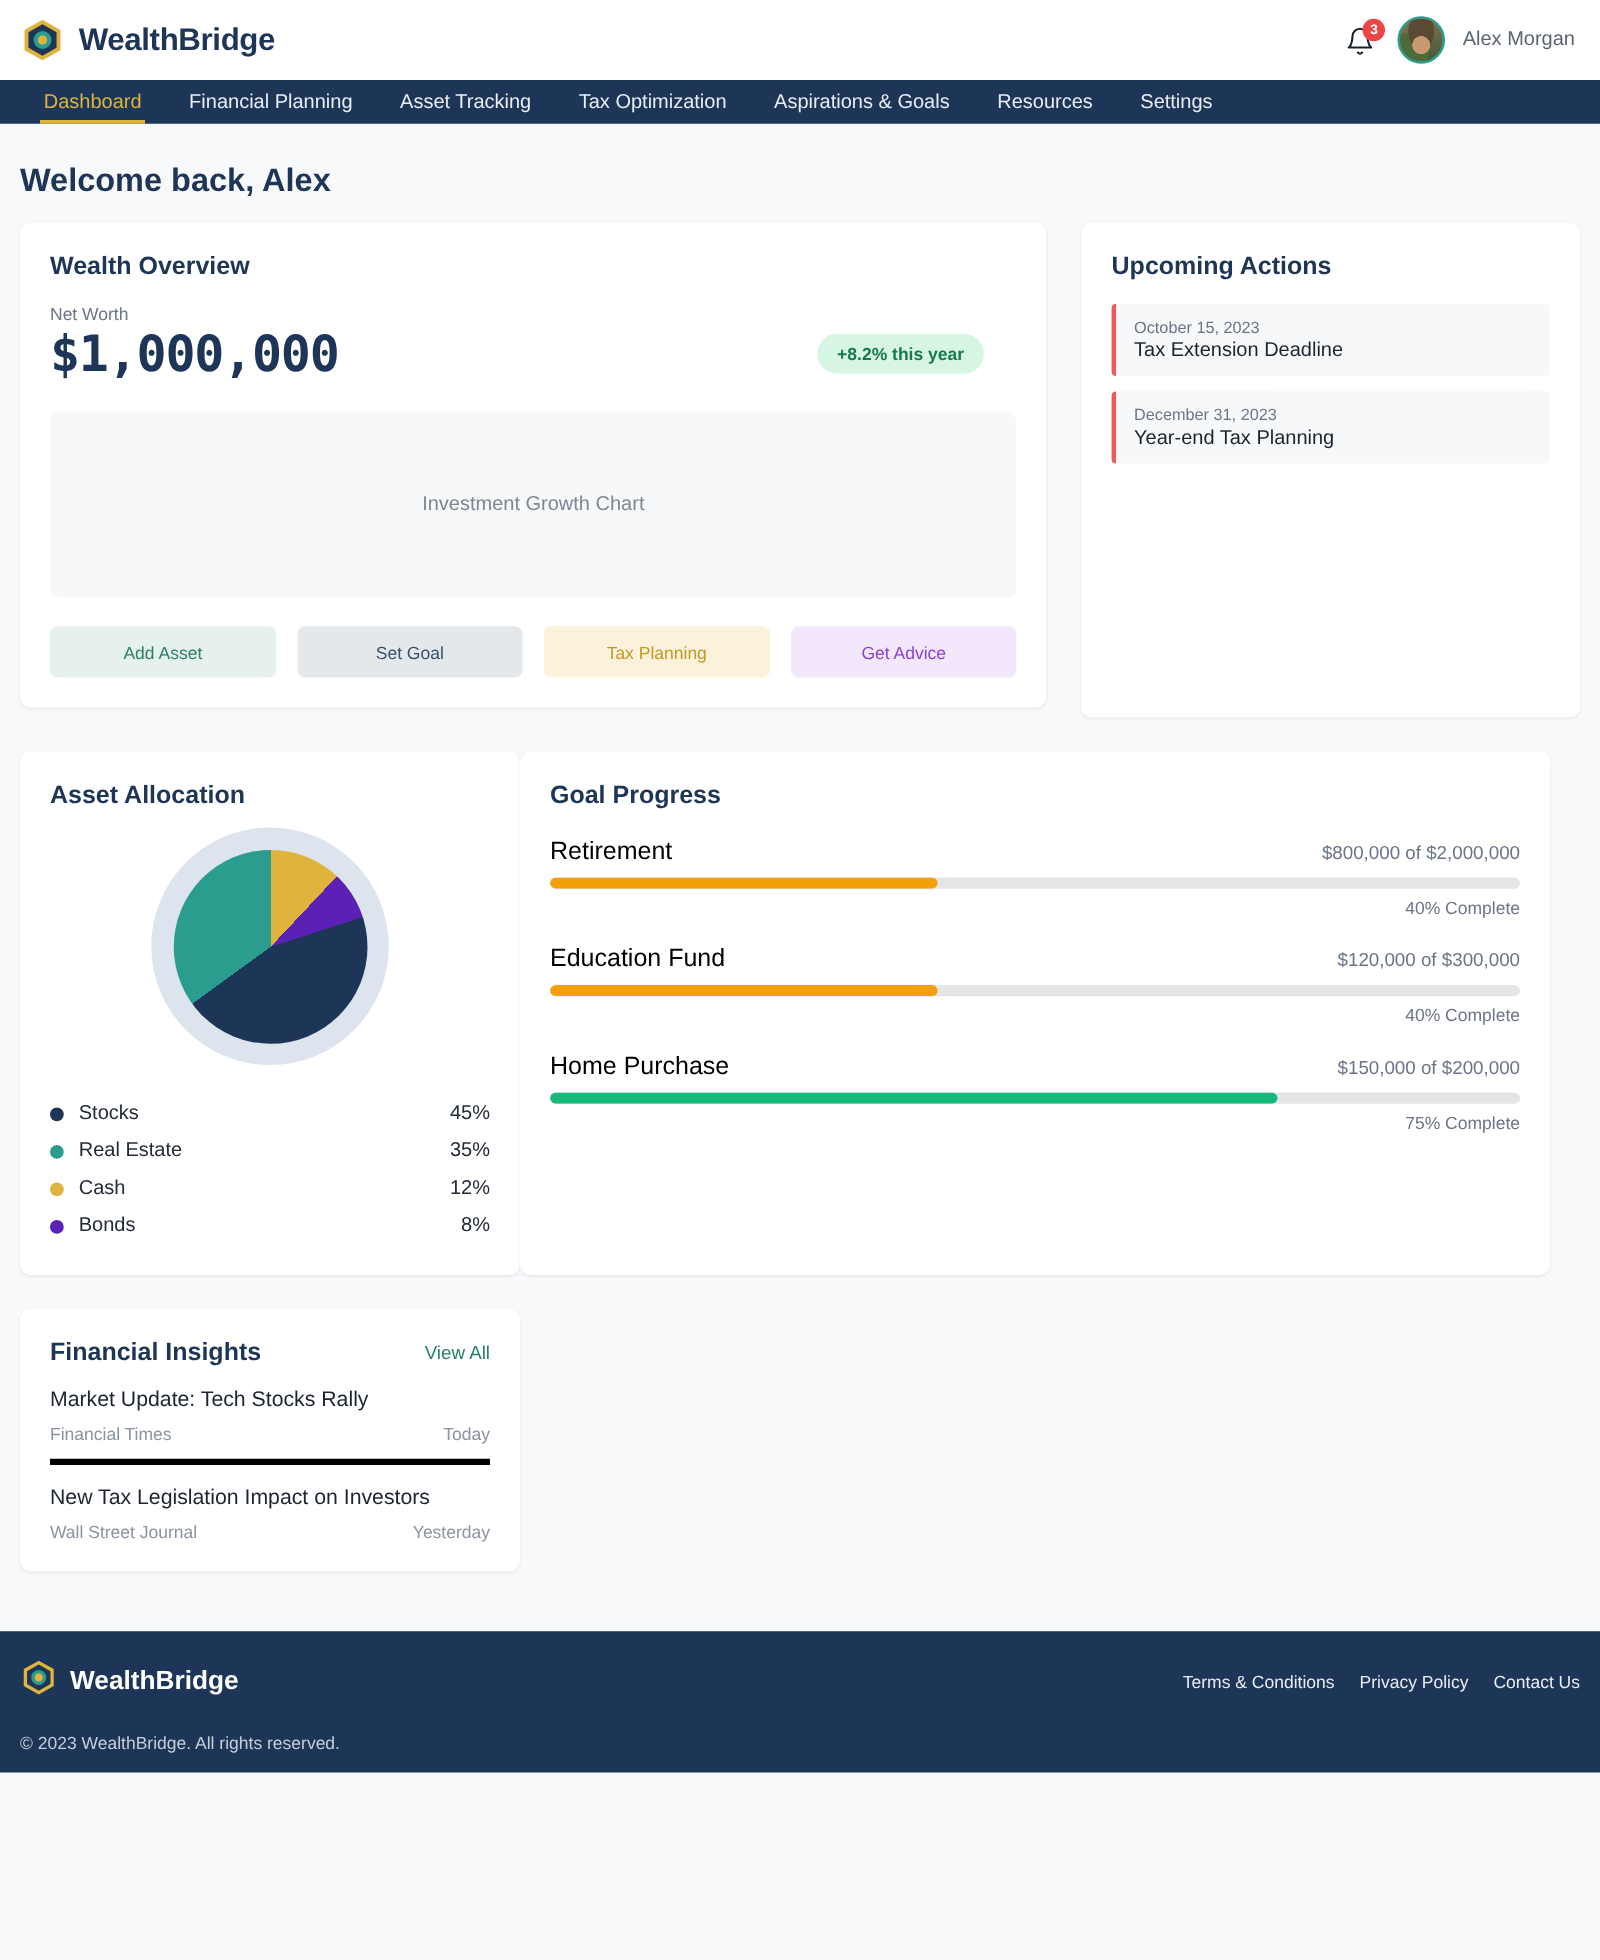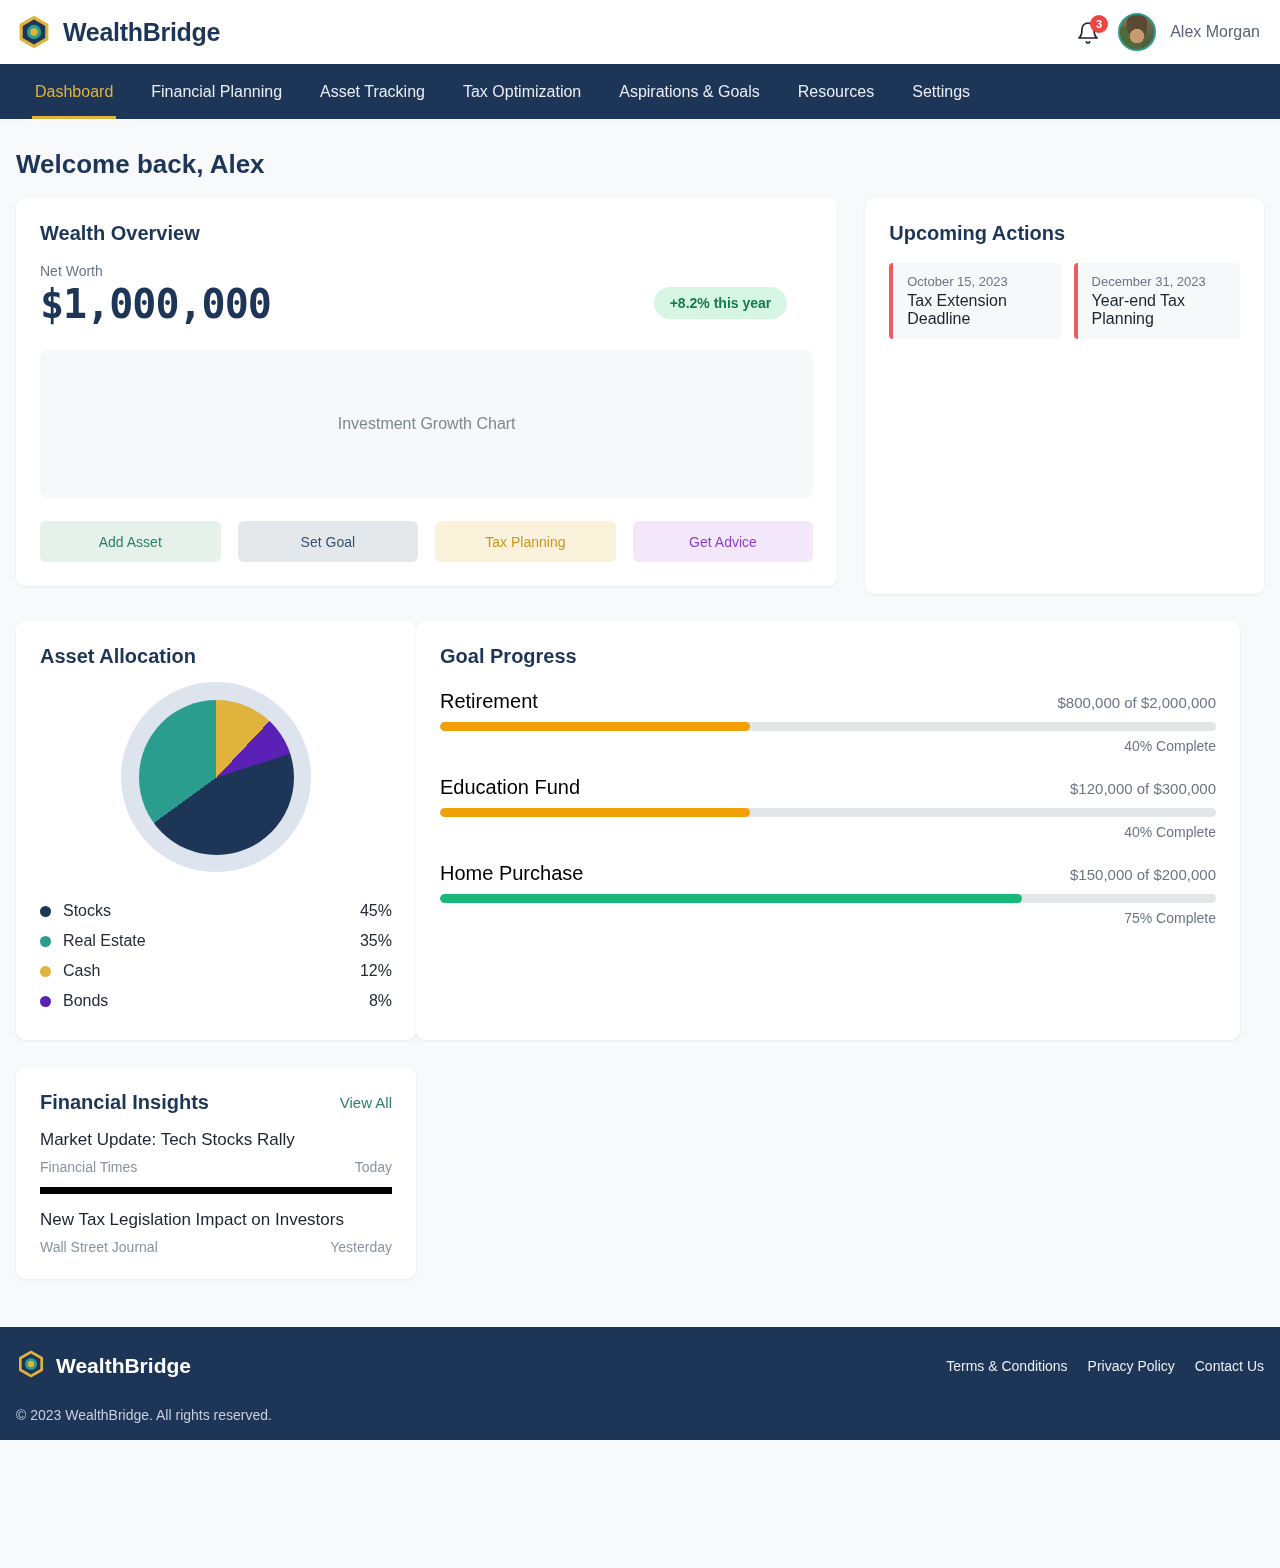--- a/index.html
+++ b/index.html
@@ -54,21 +54,21 @@
       radial-gradient(circle at 50% 62%, #c89a72 0 26%, rgba(200,154,114,0) 27%),
       radial-gradient(ellipse at 50% 30%, #5b4a33 0 42%, rgba(91,74,51,0) 44%),
       radial-gradient(ellipse at 22% 78%, #4f6b3a 0 40%, rgba(79,107,58,0) 42%),
       linear-gradient(160deg, #7e7048 0%, #6b6b4a 45%, #3f5536 100%);
   }
   .username { font-size: 16px; color: #5a6472; }
 
   
   .nav {
     background: #1d3557;
-    height: 55px;
+    height: 35px;
     display: flex;
     align-items: stretch;
     padding: 0 16px;
   }
   .nav-item {
     display: flex; align-items: center;
     padding: 0 19px;
     color: #e9edf2;
     font-size: 16px;
     cursor: pointer;
@@ -131,21 +131,21 @@
     flex: 1; height: 41px; border-radius: 6px;
     display: flex; align-items: center; justify-content: center;
     font-size: 14px; cursor: pointer; border: none;
     font-family: "Liberation Sans", sans-serif;
   }
   .act.a1 { background: #e7f1ec; color: #2a7f68; }
   .act.a2 { background: #e5e8ea; color: #36506e; }
   .act.a3 { background: #fbf2dc; color: #c79820; }
   .act.a4 { background: #f2e7fb; color: #8b3fd6; }
 
-  .ua-list { margin-top: 18px; display: flex; flex-direction: row; gap: 12px; }
+  .ua-list { margin-top: 18px; display: flex; flex-direction: column; gap: 12px; }
   .ua {
     background: #f6f8fa;
     border-left: 4px solid #e85d5d;
     border-radius: 4px;
     padding: 11px 14px;
   }
   .ua.green { border-left-color: #1f8a70; }
   .ua-date { font-size: 13px; color: #6b7585; }
   .ua-title { font-size: 16px; color: #1c2430; margin-top: 3px; }
 
@@ -179,21 +179,21 @@
     margin-top: 9px; height: 9px; border-radius: 5px;
     background: #e3e5e6; overflow: hidden;
   }
   .fill { height: 100%; border-radius: 5px; }
   .pct { text-align: right; font-size: 14px; color: #6b7585; margin-top: 7px; }
 
   .row3 { margin-top: 27px; }
   .insights { width: 400px; padding: 24px 24px 22px 24px; }
   .ins-head { display: flex; justify-content: space-between; align-items: center; }
   .view-all { font-size: 15px; color: #2a7f68; cursor: pointer; }
-  .ins-item { padding: 16px 0 12px 0; border-bottom: 7px solid #000000; }
+  .ins-item { padding: 16px 0 12px 0; border-bottom: 5px solid #000000; }
   .ins-item:last-child { border-bottom: none; padding-bottom: 2px; }
   .ins-title { font-size: 17px; color: #1c2430; }
   .ins-meta { display: flex; justify-content: space-between; margin-top: 9px; }
   .ins-src { font-size: 14px; color: #8a93a0; }
   .ins-time { font-size: 14px; color: #8a93a0; }
 
   
   .footer {
     margin-top: 48px;
     background: #1d3557;

